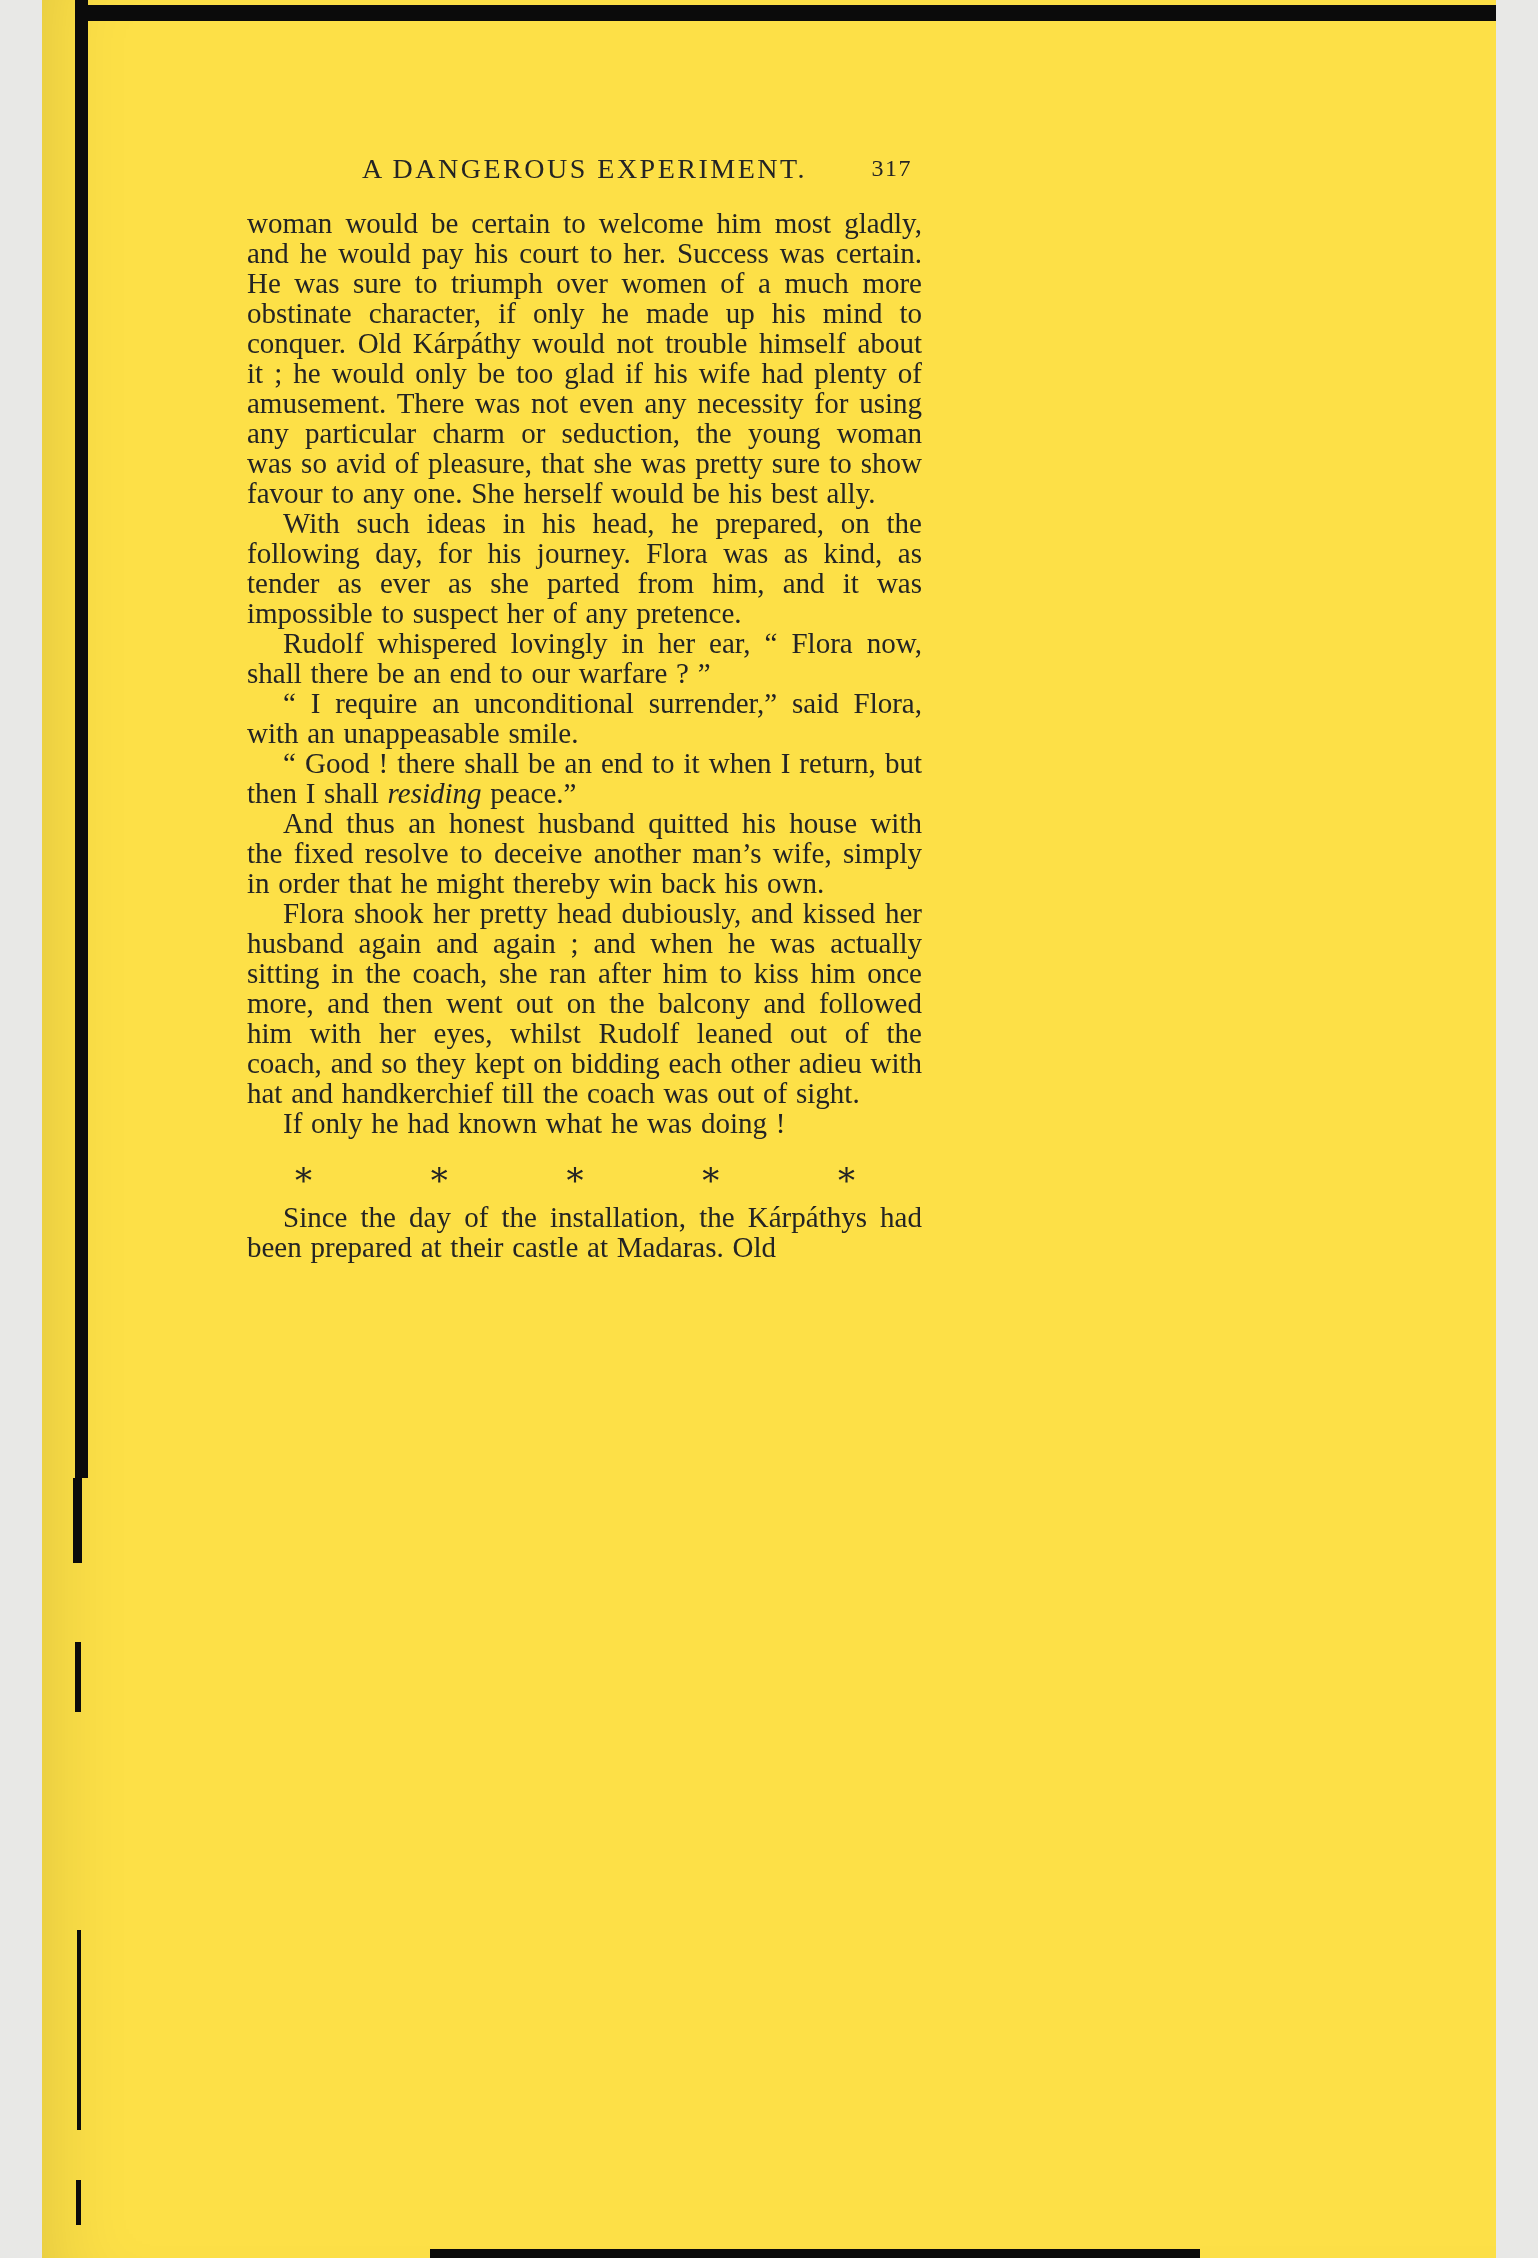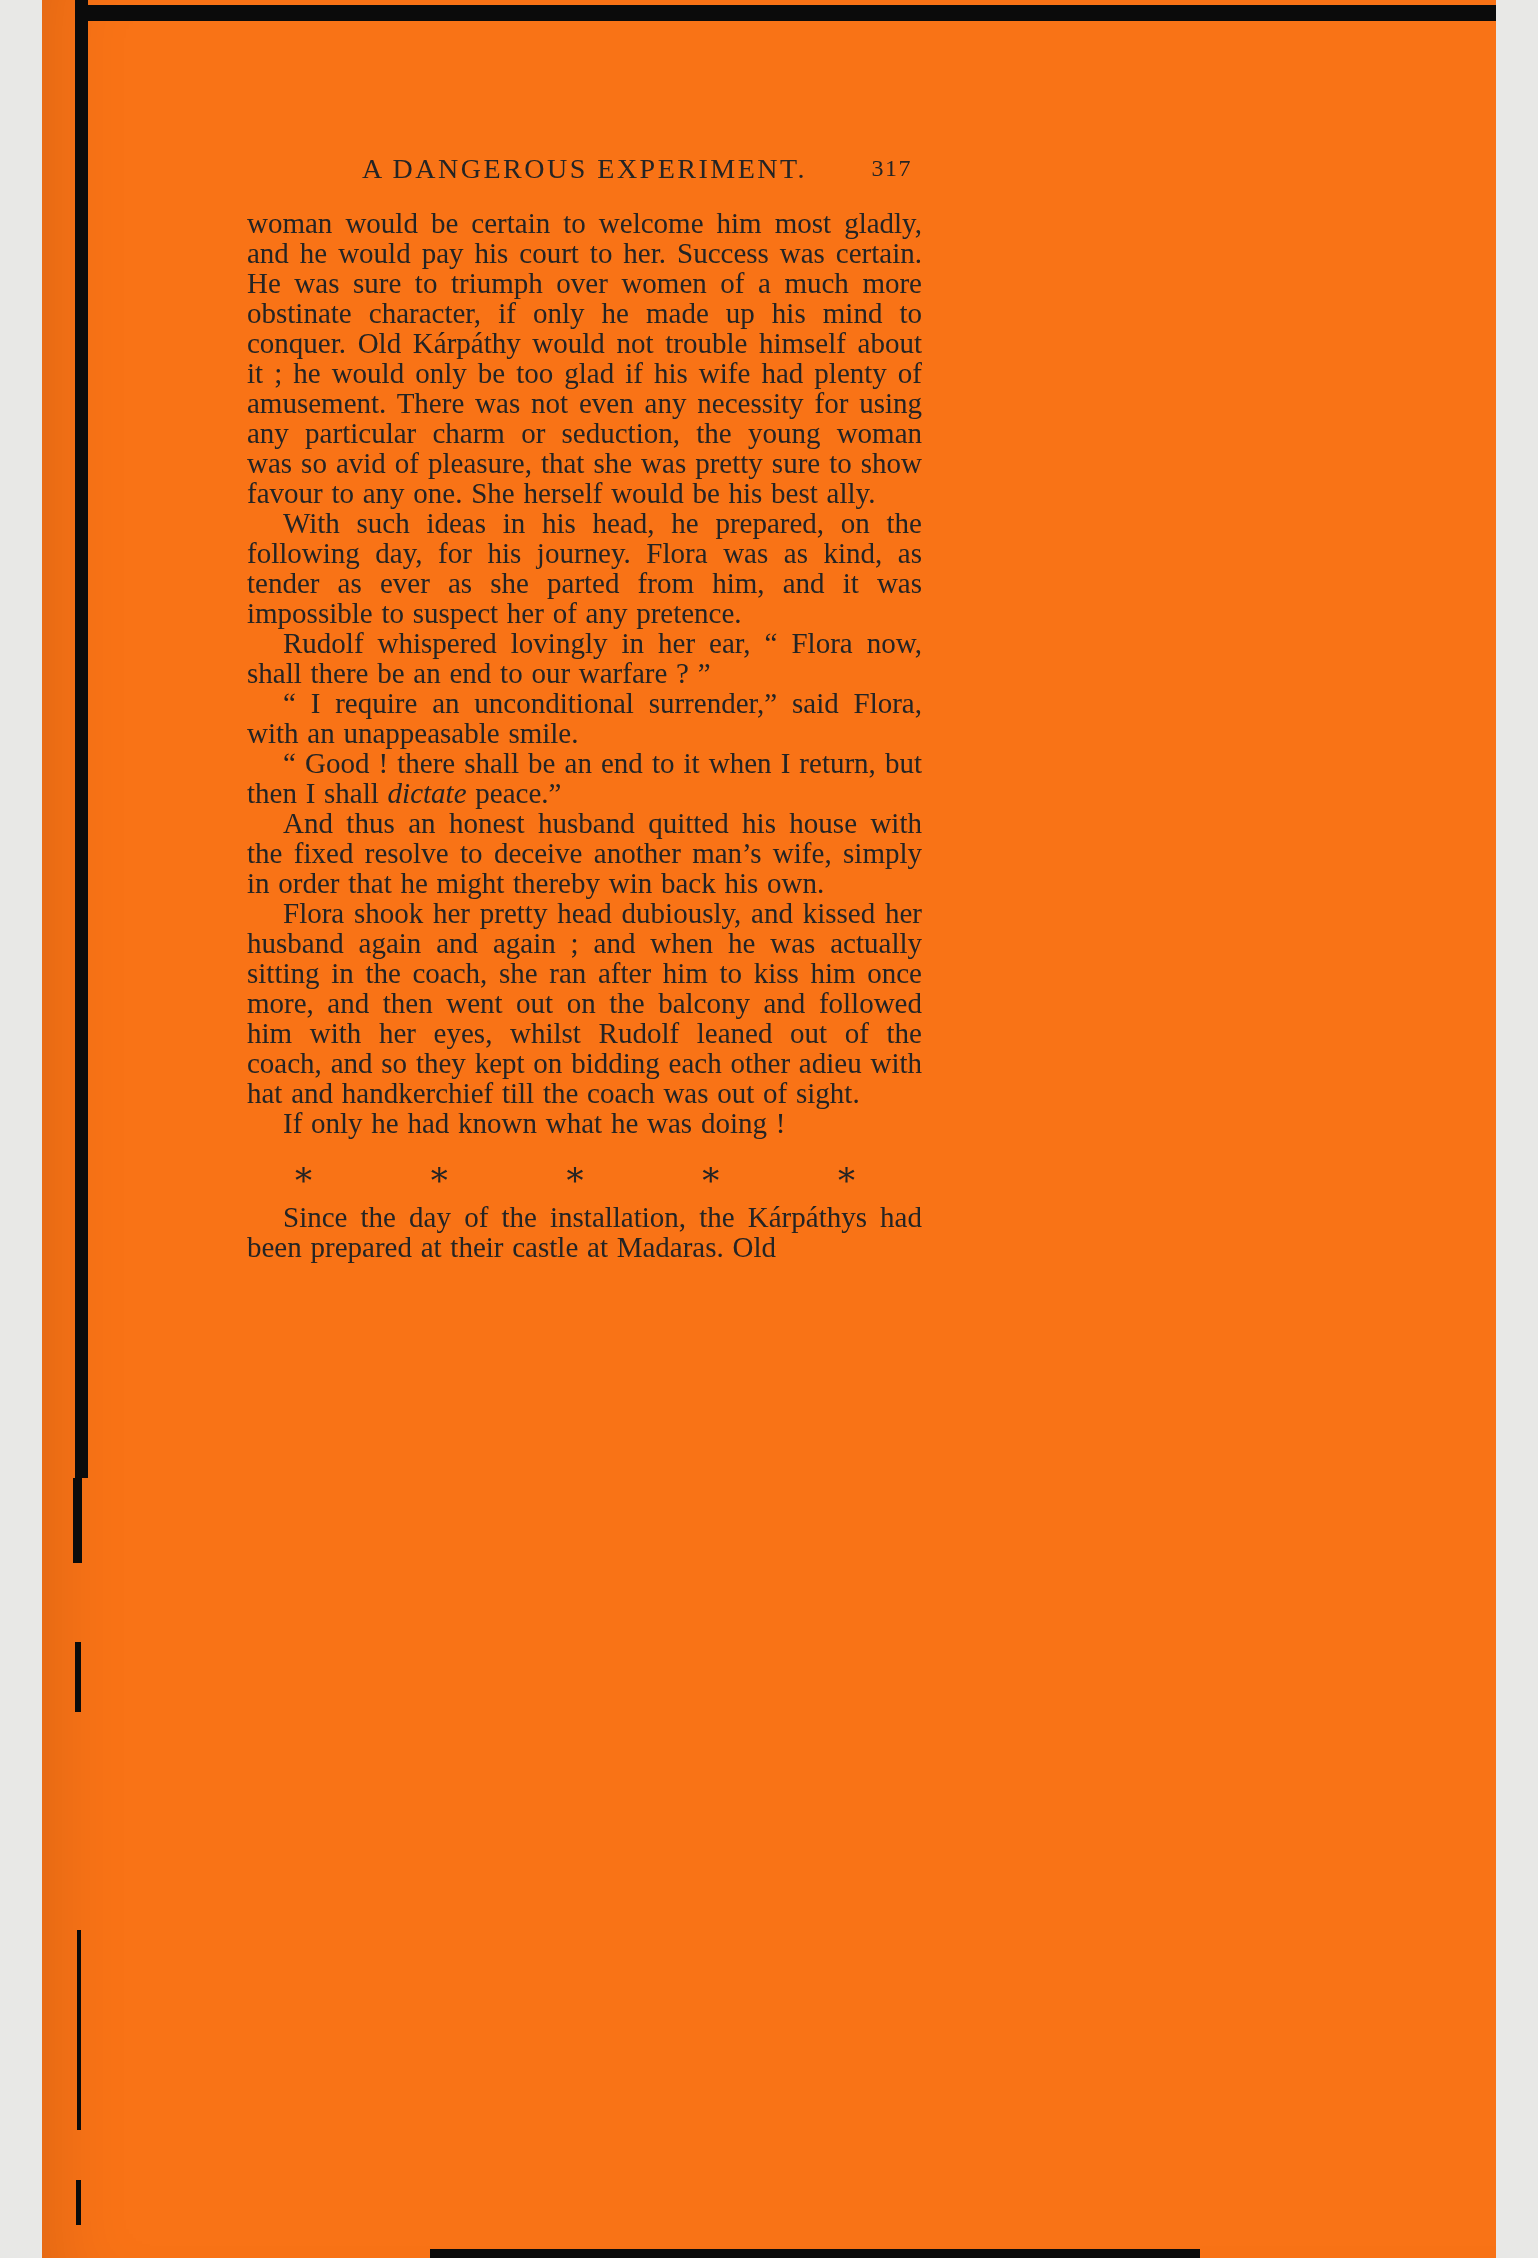--- a/index.html
+++ b/index.html
@@ -6,21 +6,21 @@
   html, body {
     margin: 0;
     padding: 0;
     background: #e8e8e6;
   }
   .page {
     position: relative;
     width: 1454px;
     height: 2258px;
     margin: 0 auto;
-    background: #f97316;
+    background: #fde047;
     overflow: hidden;
     font-family: "Liberation Serif", "DejaVu Serif", serif;
     color: #242424;
     box-shadow: inset 70px 0 90px -70px rgba(0,0,0,0.14);
   }
 
   
   .artifact { position: absolute; background: #0b0b0b; }
   .edge-top    { top: 5px;  left: 46px; right: 0; height: 16px; }
   .edge-left   { top: 0;    left: 33px; width: 13px; height: 1478px; }
@@ -99,21 +99,21 @@
 
     <header class="page-header">
       <span class="running-title">A DANGEROUS EXPERIMENT.</span>
       <span class="page-number">317</span>
     </header>
 
     <p class="noindent">woman would be certain to welcome him most gladly, and he would pay his court to her. Success was certain. He was sure to triumph over women of a much more obstinate character, if only he made up his mind to conquer. Old Kárpáthy would not trouble himself about it ; he would only be too glad if his wife had plenty of amusement. There was not even any necessity for using any particular charm or seduction, the young woman was so avid of pleasure, that she was pretty sure to show favour to any one. She herself would be his best ally.</p>
     <p>With such ideas in his head, he prepared, on the following day, for his journey. Flora was as kind, as tender as ever as she parted from him, and it was impossible to suspect her of any pretence.</p>
     <p>Rudolf whispered lovingly in her ear, “ Flora now, shall there be an end to our warfare ? ”</p>
     <p>“ I require an unconditional surrender,” said Flora, with an unappeasable smile.</p>
-    <p><span>“ Good ! there shall be an end to it when I return, but then I shall </span><em>dictate</em><span> peace.”</span></p>
+    <p><span>“ Good ! there shall be an end to it when I return, but then I shall </span><em>residing</em><span> peace.”</span></p>
     <p>And thus an honest husband quitted his house with the fixed resolve to deceive another man’s wife, simply in order that he might thereby win back his own.</p>
     <p>Flora shook her pretty head dubiously, and kissed her husband again and again ; and when he was actually sitting in the coach, she ran after him to kiss him once more, and then went out on the balcony and followed him with her eyes, whilst Rudolf leaned out of the coach, and so they kept on bidding each other adieu with hat and handkerchief till the coach was out of sight.</p>
     <p>If only he had known what he was doing !</p>
 
     <div class="separator">
       <span>*</span>
       <span>*</span>
       <span>*</span>
       <span>*</span>
       <span>*</span>

